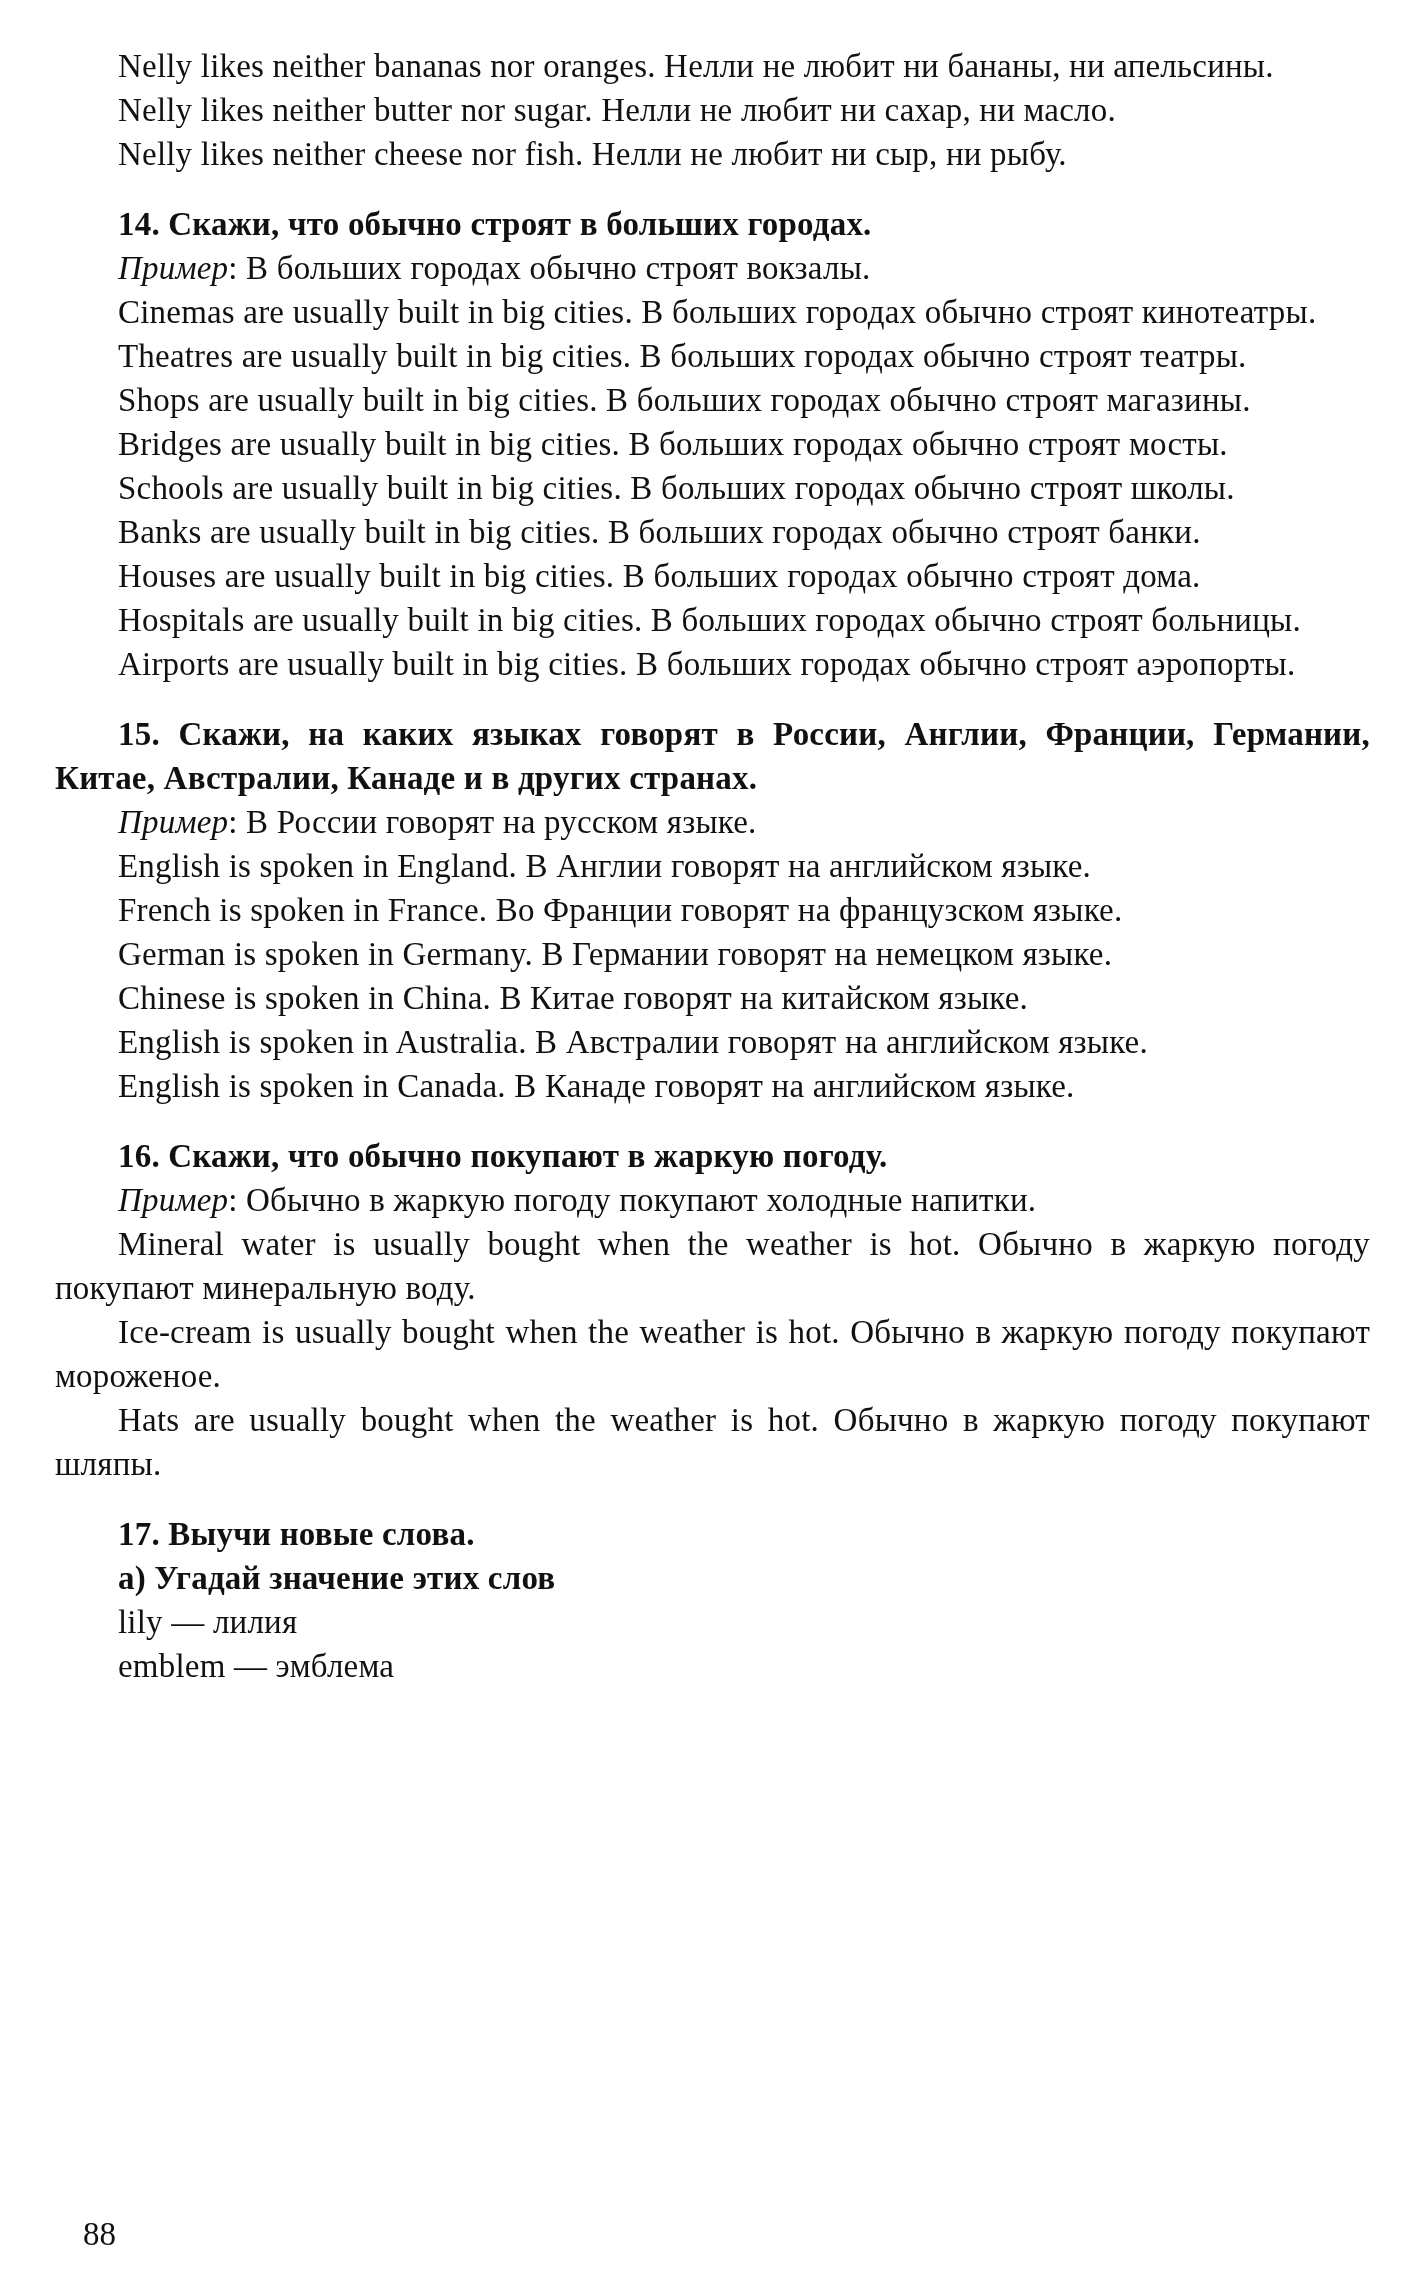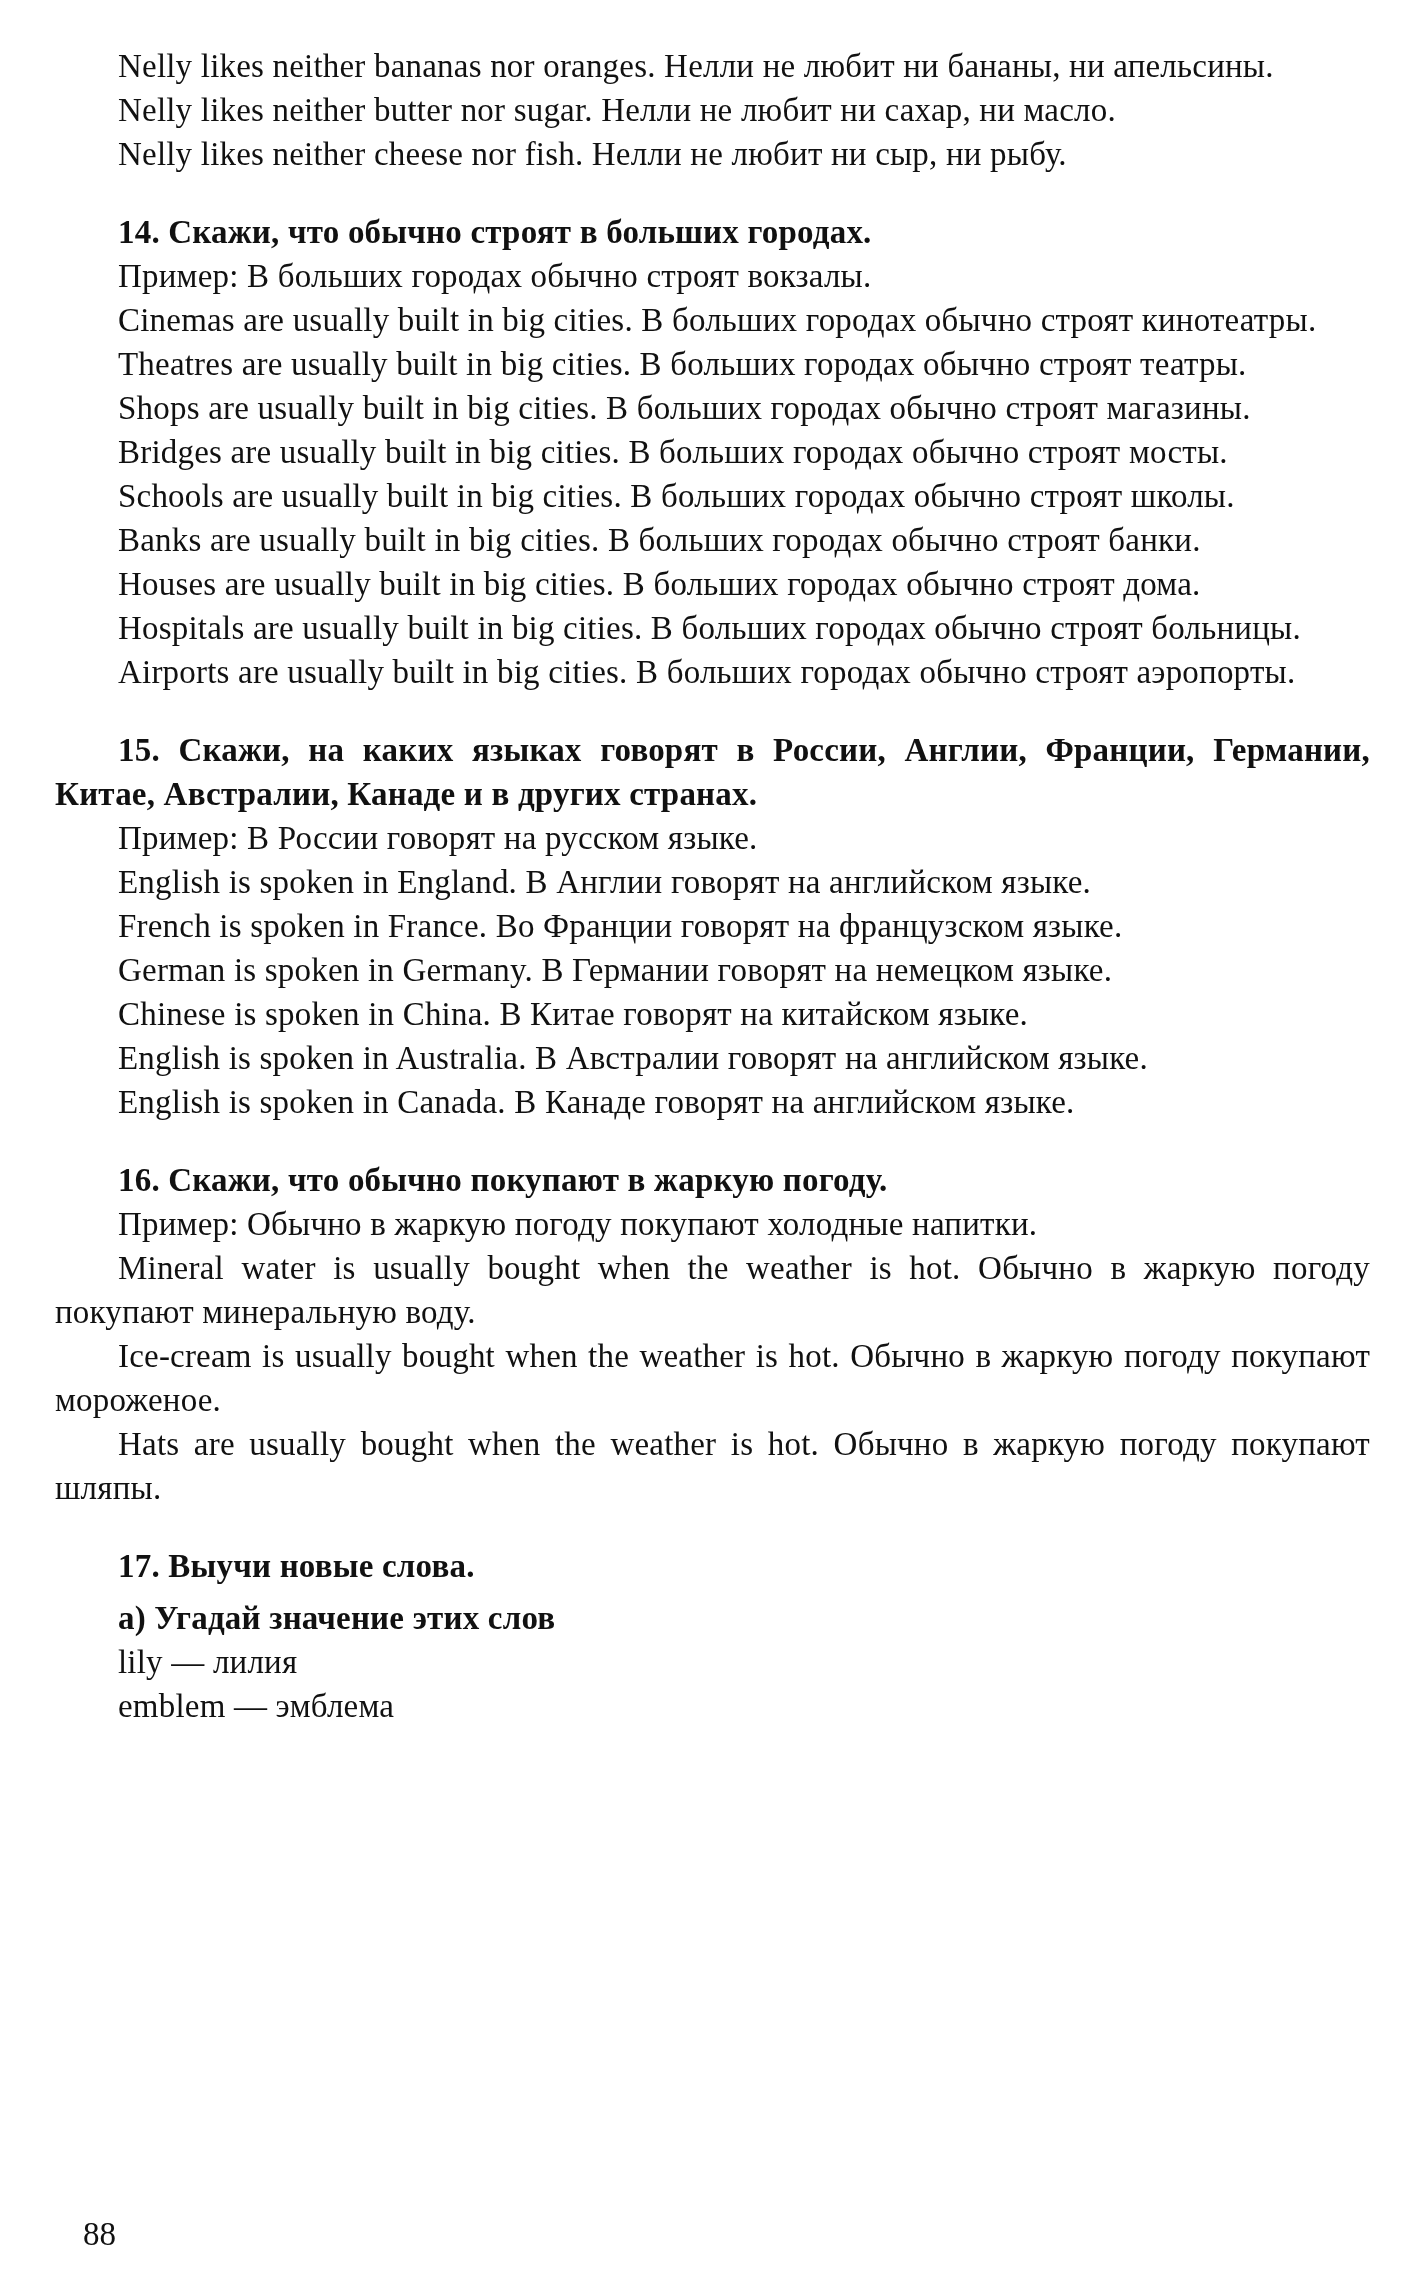--- a/index.html
+++ b/index.html
@@ -1,22 +1,22 @@
 <!DOCTYPE html>
 <html><head>
 <meta charset="utf-8">
 <style>
   html, body { margin:0; padding:0; background:#ffffff; }
   body { width:1417px; height:2293px; position:relative; overflow:hidden;
          font-family:"Liberation Serif", serif; color:#111; }
   .page { position:absolute; left:55px; top:44px; width:1315px; }
   p { margin:0; font-size:33px; line-height:44px; text-align:justify; text-indent:63px; letter-spacing:0.2px; }
-  .h { font-weight:bold;margin-top:8px; }
+  .h { font-weight:bold; }
   .gap-s { height:26px; }
-  .ex { }
+  .ex { font-style:italic; }
   .pagenum { position:absolute; left:55px; top:2212px; font-size:33px; line-height:44px;margin-left:28px; }
 </style>
 </head>
 <body>
 
 <div class="page">
   <div>
     <p>Nelly likes neither bananas nor oranges. Нелли не любит ни бананы, ни апельсины.</p>
     <p>Nelly likes neither butter nor sugar. Нелли не любит ни сахар, ни масло.</p>
     <p>Nelly likes neither cheese nor fish. Нелли не любит ни сыр, ни рыбу.</p>

